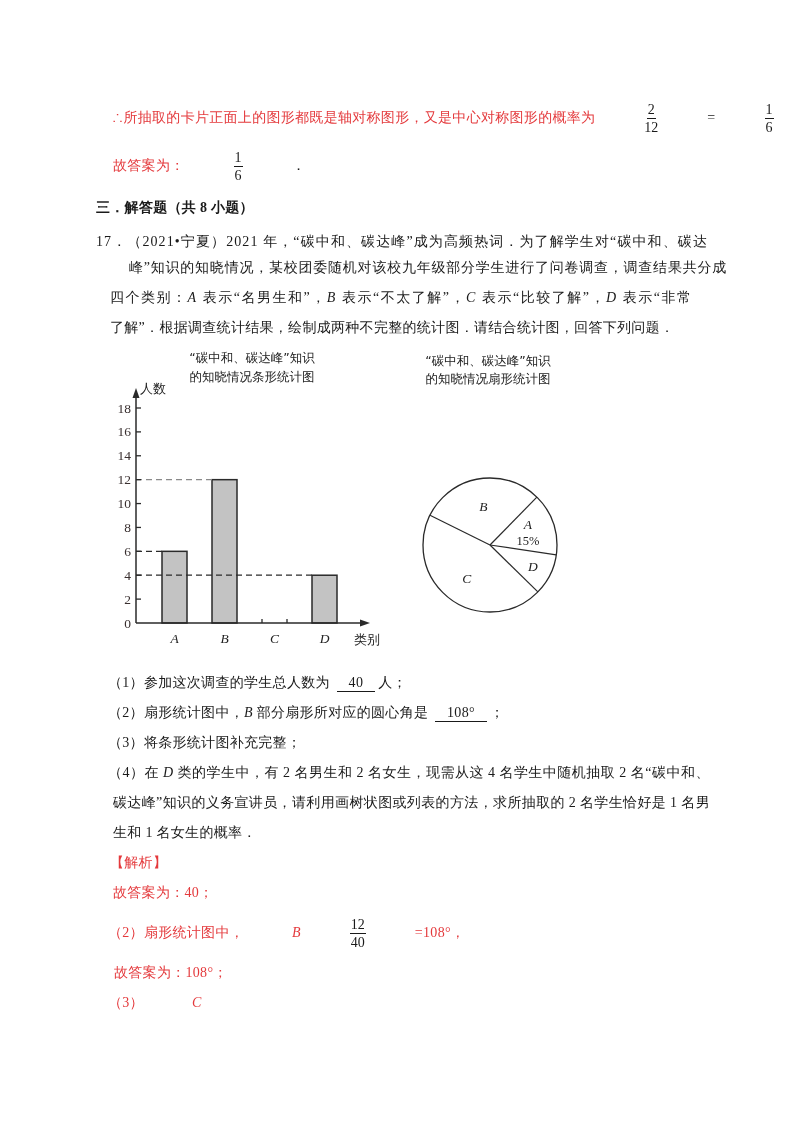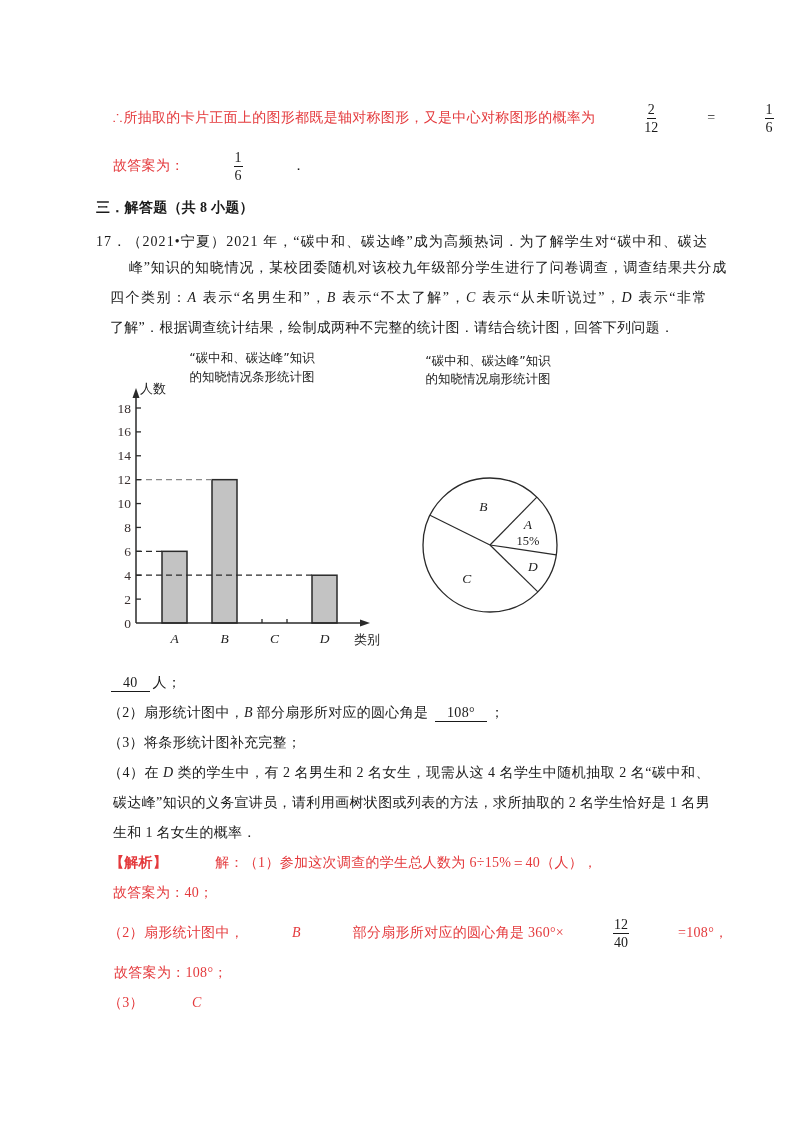--- a/index.html
+++ b/index.html
@@ -12,21 +12,21 @@
     position: absolute; height: 36px; display: flex; align-items: center;
     white-space: nowrap; letter-spacing: 0.3px;
   }
   .ln > span { white-space: pre; }
   .lnj {
     position: absolute; height: 20px; line-height: 20px; white-space: nowrap;
     width: max-content;
   }
   .red { color: #e4393c; gap: 48px; }
   .it { font-style: italic; }
-  .bold { font-weight: bold; }
+  .bold { font-weight: normal; }
   .hdr { font-weight: bold; }
   .frac {
     display: inline-flex; flex-direction: column; align-items: center;
     margin: 0 1px; line-height: 15px; font-size: 14px; letter-spacing: 0;
   }
   .frac .num { padding: 0 1px 1px; border-bottom: 1px solid currentColor; }
   .frac .den { padding-top: 1px; }
   .blank {
     display: inline-block; border-bottom: 1px solid #1a1a1a; line-height: 16px;
     padding: 0 12px; margin: 0 3px; color: #1a1a1a;
@@ -53,21 +53,21 @@
     <span class="frac" style="color: rgb(26, 26, 26);"><span class="num">1</span><span class="den">6</span></span>
     <span style="color: rgb(26, 26, 26);">．</span>
   </div>
 
 <div class="ln hdr" style="left:96px;top:190px">
     <span>三．解答题（共 8 小题）</span>
   </div>
 
 <div class="lnj" style="left: 96px; top: 232px; letter-spacing: 1.10319px;"><span>17．（2021•宁夏）2021 年，“碳中和、碳达峰”成为高频热词．为了解学生对“碳中和、碳达</span></div>
 <div class="lnj" style="left: 110px; top: 258px; letter-spacing: 0.775152px; margin-left: 19px;"><span>峰”知识的知晓情况，某校团委随机对该校九年级部分学生进行了问卷调查，调查结果共分成</span></div>
-<div class="lnj" style="left: 110px; top: 288px; letter-spacing: 1.51902px;"><span>四个类别：</span><span class="it">A</span><span> 表示“名男生和”，</span><span class="it">B</span><span> 表示“不太了解”，</span><span class="it">C</span><span> 表示“从未听说过”，</span><span class="it">D</span><span> 表示“非常</span></div>
+<div class="lnj" style="left: 110px; top: 288px; letter-spacing: 1.51902px;"><span>四个类别：</span><span class="it">A</span><span> 表示“名男生和”，</span><span class="it">B</span><span> 表示“不太了解”，</span><span class="it">C</span><span> 表示“比较了解”，</span><span class="it">D</span><span> 表示“非常</span></div>
 <div class="ln" style="left:110px;top:310px">
     <span>了解”．根据调查统计结果，绘制成两种不完整的统计图．请结合统计图，回答下列问题．</span>
   </div>
 
 <svg id="bar-chart" class="chart" style="left:110px;top:345px" width="290" height="305" viewBox="110 345 290 305">
     <text x="252" y="362" text-anchor="middle" class="ctitle">“碳中和、碳达峰”知识</text>
     <text x="252" y="381" text-anchor="middle" class="ctitle">的知晓情况条形统计图</text>
     <rect x="162" y="551.3333333333334" width="25" height="71.66666666666667" fill="#c3c3c3" stroke="#2a2a2a" stroke-width="1.5"></rect>
     <text x="174.5" y="643" text-anchor="middle" class="clabel">A</text>
     <rect x="212" y="479.66666666666663" width="25" height="143.33333333333334" fill="#c3c3c3" stroke="#2a2a2a" stroke-width="1.5"></rect>
@@ -115,20 +115,21 @@
     <text x="527.9107364003835" y="545.2416276280773" text-anchor="middle" class="cpct">15%</text>
     <line x1="490" y1="545" x2="556.2812463085202" y2="554.7875629136815" stroke="#2a2a2a" stroke-width="1.2"></line>
     <text x="532.9941644914918" y="571.3424886008765" text-anchor="middle" class="clabel">D</text>
     <line x1="490" y1="545" x2="537.8696695353979" y2="591.8774438143955" stroke="#2a2a2a" stroke-width="1.2"></line>
     <text x="466.8287531062928" y="582.6051118291422" text-anchor="middle" class="clabel">C</text>
     <line x1="490" y1="545" x2="429.98731206395934" y2="515.2094429946098" stroke="#2a2a2a" stroke-width="1.2"></line>
     <text x="483.3292501313559" y="510.5601585171798" text-anchor="middle" class="clabel">B</text>
   </svg>
 
 <div class="ln" style="left:108px;top:665px">
+    <span>（1）参加这次调查的学生总人数为 </span>
     <span class="blank">40</span>
     <span>人；</span>
   </div>
 <div class="ln" style="left:108px;top:695px">
     <span>（2）扇形统计图中，</span>
     <span class="it">B</span>
     <span> 部分扇形所对应的圆心角是 </span>
     <span class="blank">108°</span>
     <span>；</span>
   </div>
@@ -136,29 +137,27 @@
     <span>（3）将条形统计图补充完整；</span>
   </div>
 <div class="lnj" style="left: 108px; top: 763px; letter-spacing: 0.493389px;"><span>（4）在 </span><span class="it">D</span><span> 类的学生中，有 2 名男生和 2 名女生，现需从这 4 名学生中随机抽取 2 名“碳中和、</span></div>
 <div class="lnj" style="left: 113px; top: 793px; letter-spacing: 0.36481px;"><span>碳达峰”知识的义务宣讲员，请利用画树状图或列表的方法，求所抽取的 2 名学生恰好是 1 名男</span></div>
 <div class="ln" style="left:113px;top:815px">
     <span>生和 1 名女生的概率．</span>
   </div>
 
 <div class="ln red" style="left:110px;top:845px">
     <span class="bold">【解析】</span>
-    <span>解：（1）参加这次调查的学生总人数为 6÷15%＝40（人），</span>
   </div>
 <div class="ln red" style="left:113px;top:875px">
     <span>故答案为：40；</span>
   </div>
 <div class="ln red" style="left:108px;top:915px">
     <span>（2）扇形统计图中，</span>
     <span class="it">B</span>
-    <span> 部分扇形所对应的圆心角是 360°×</span>
     <span class="frac" style="color: rgb(26, 26, 26);"><span class="num">12</span><span class="den">40</span></span>
     <span>=108°，</span>
   </div>
 <div class="ln red" style="left:114px;top:955px">
     <span>故答案为：108°；</span>
   </div>
 <div class="ln red" style="left:108px;top:985px">
     <span>（3）</span>
     <span class="it">C</span>
   </div>

